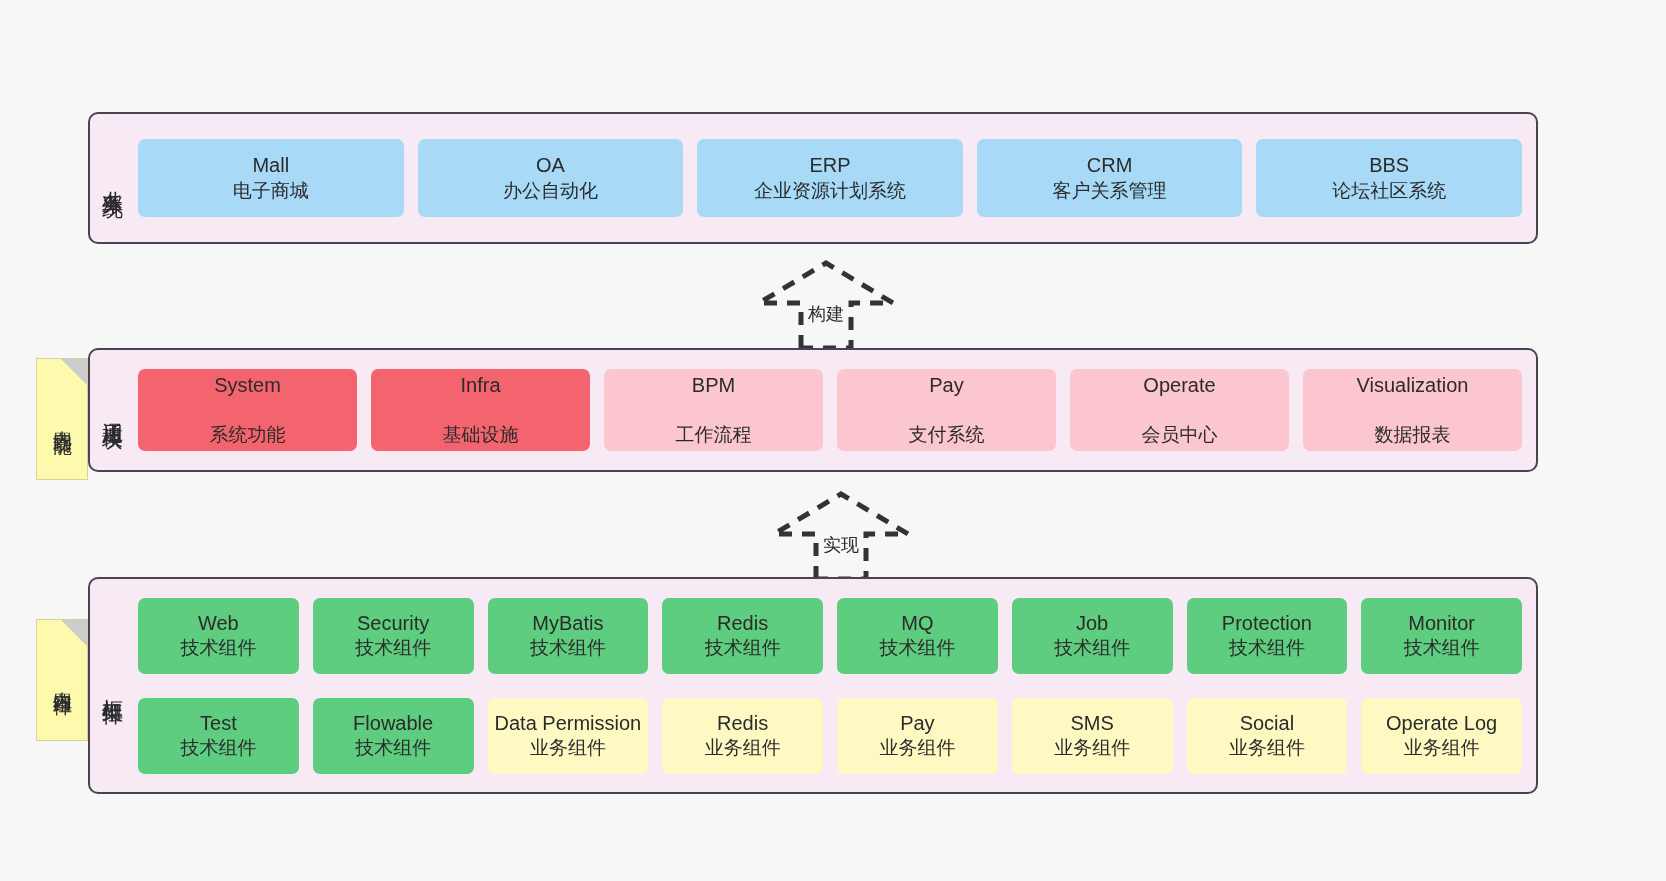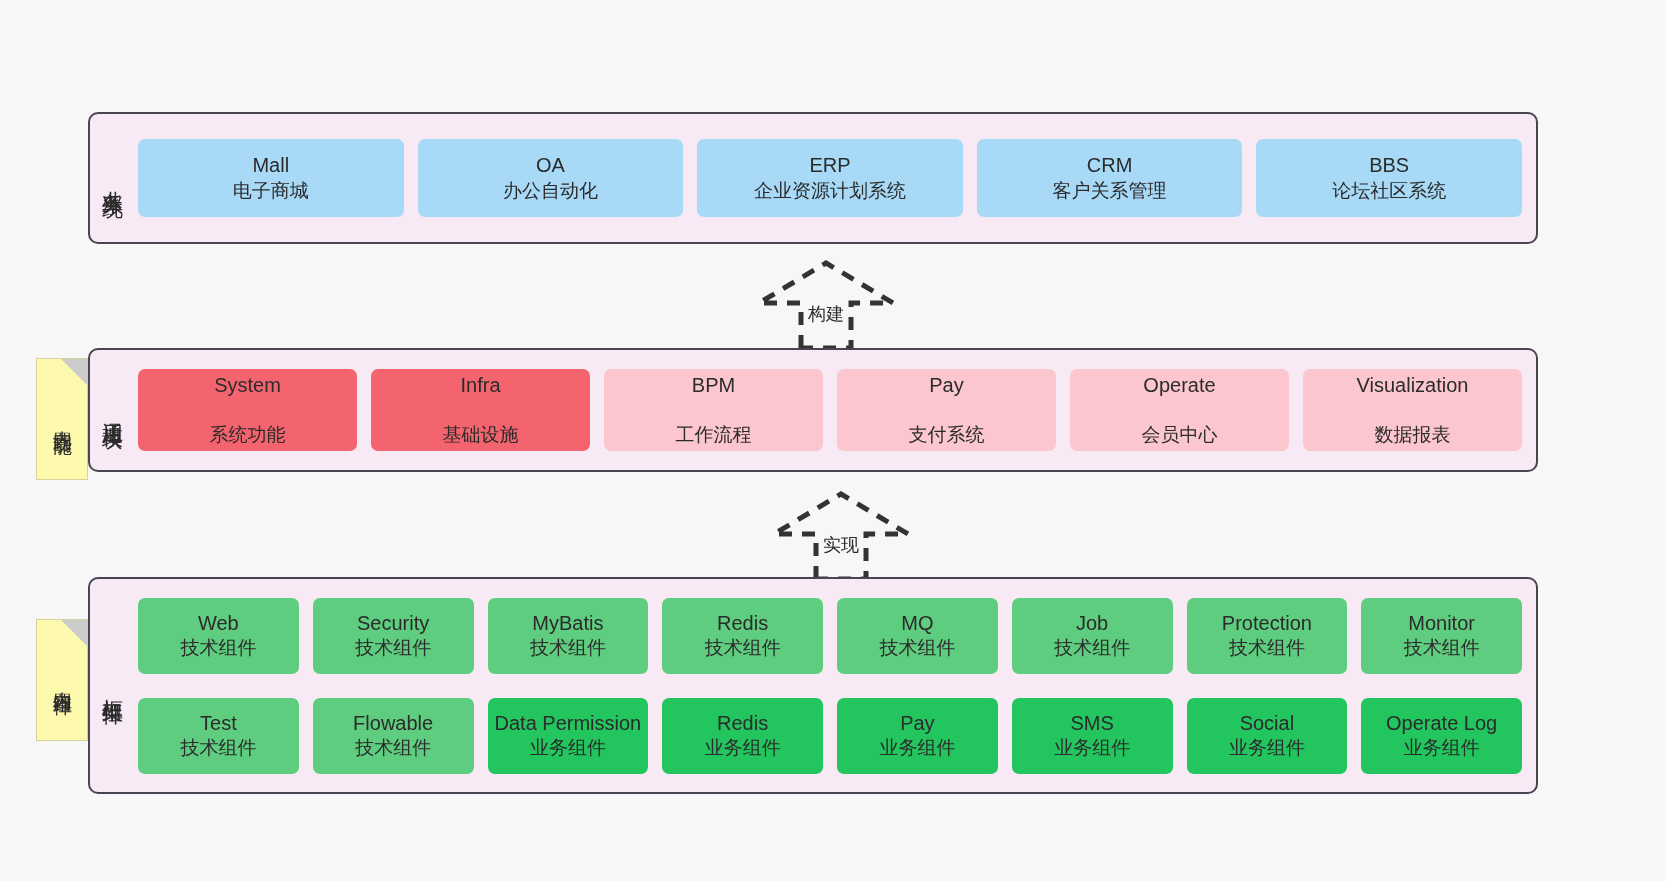--- a/index.html
+++ b/index.html
@@ -82,21 +82,21 @@
     line-height: 1.28;
     color: #2b2b2b;
   }
   .node .n-en { font-size: 20px; }
   .node .n-cn { font-size: 19px; }
 
   .node.blue      { background: #a8daf8; }
   .node.red       { background: #f4646f; }
   .node.pink      { background: #fcc6ce; }
   .node.green     { background: #5ecd7f; }
-  .node.lightgreen{ background: #22c55e; }
+  .node.lightgreen{ background: #fef9c3; }
 
   .h-biz   { height: 78px; }
   .h-mod   { height: 82px; gap: 24px; }
   .h-frame { height: 76px; }
 
   
   .sticky {
     position: absolute;
     box-sizing: border-box;
     background: #fdfaad;

